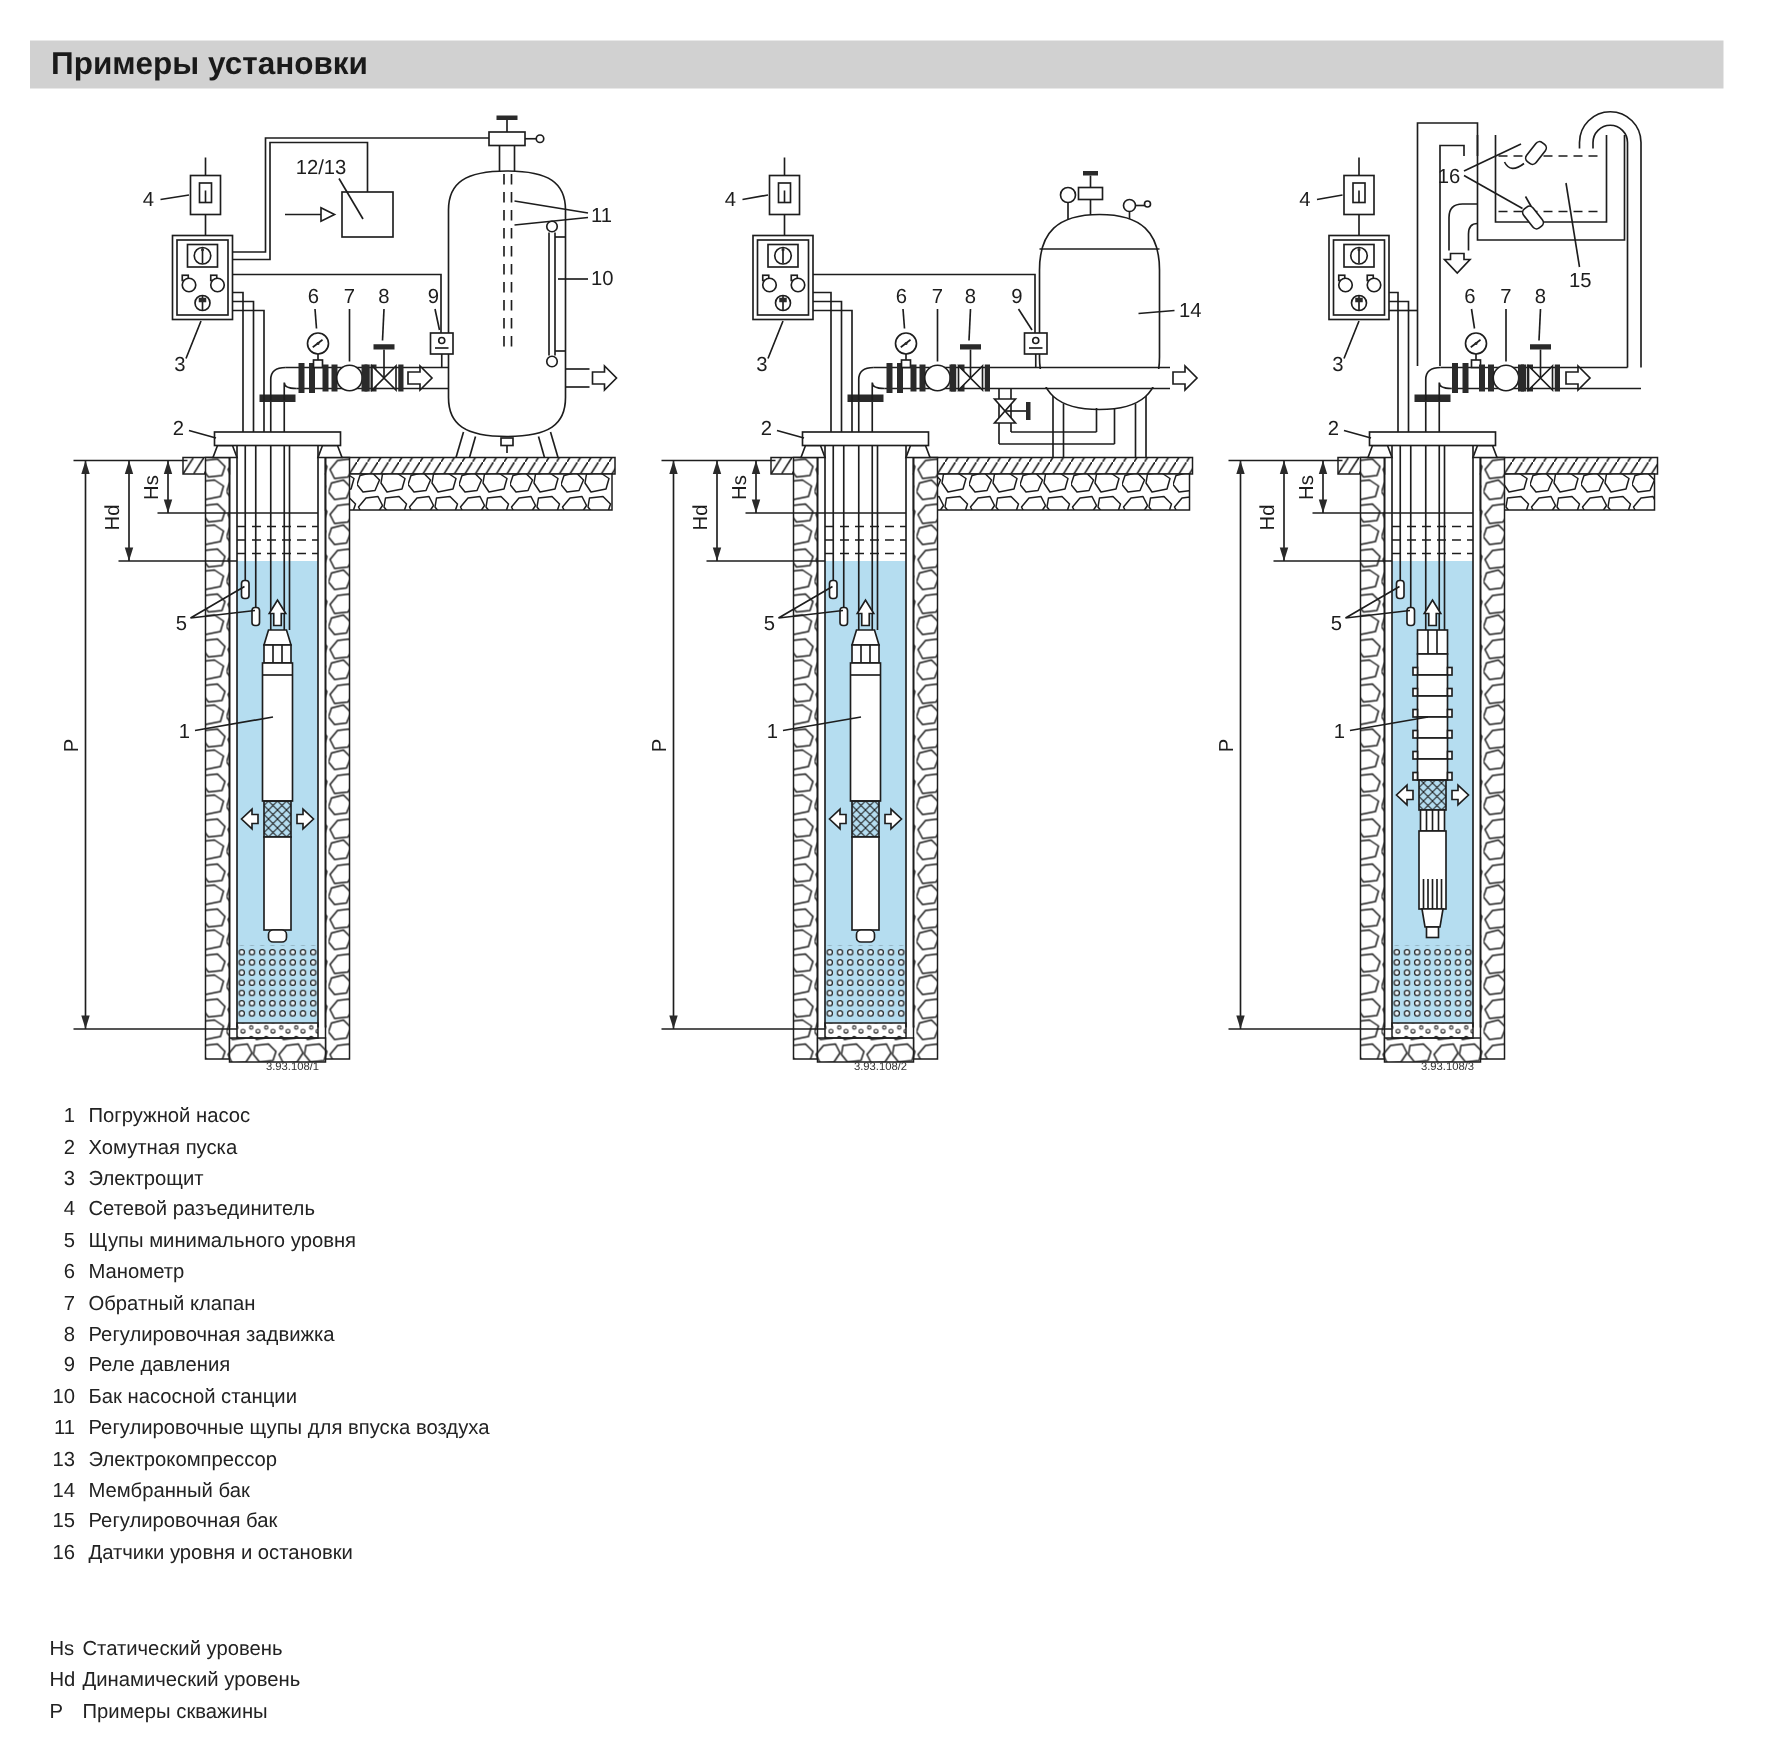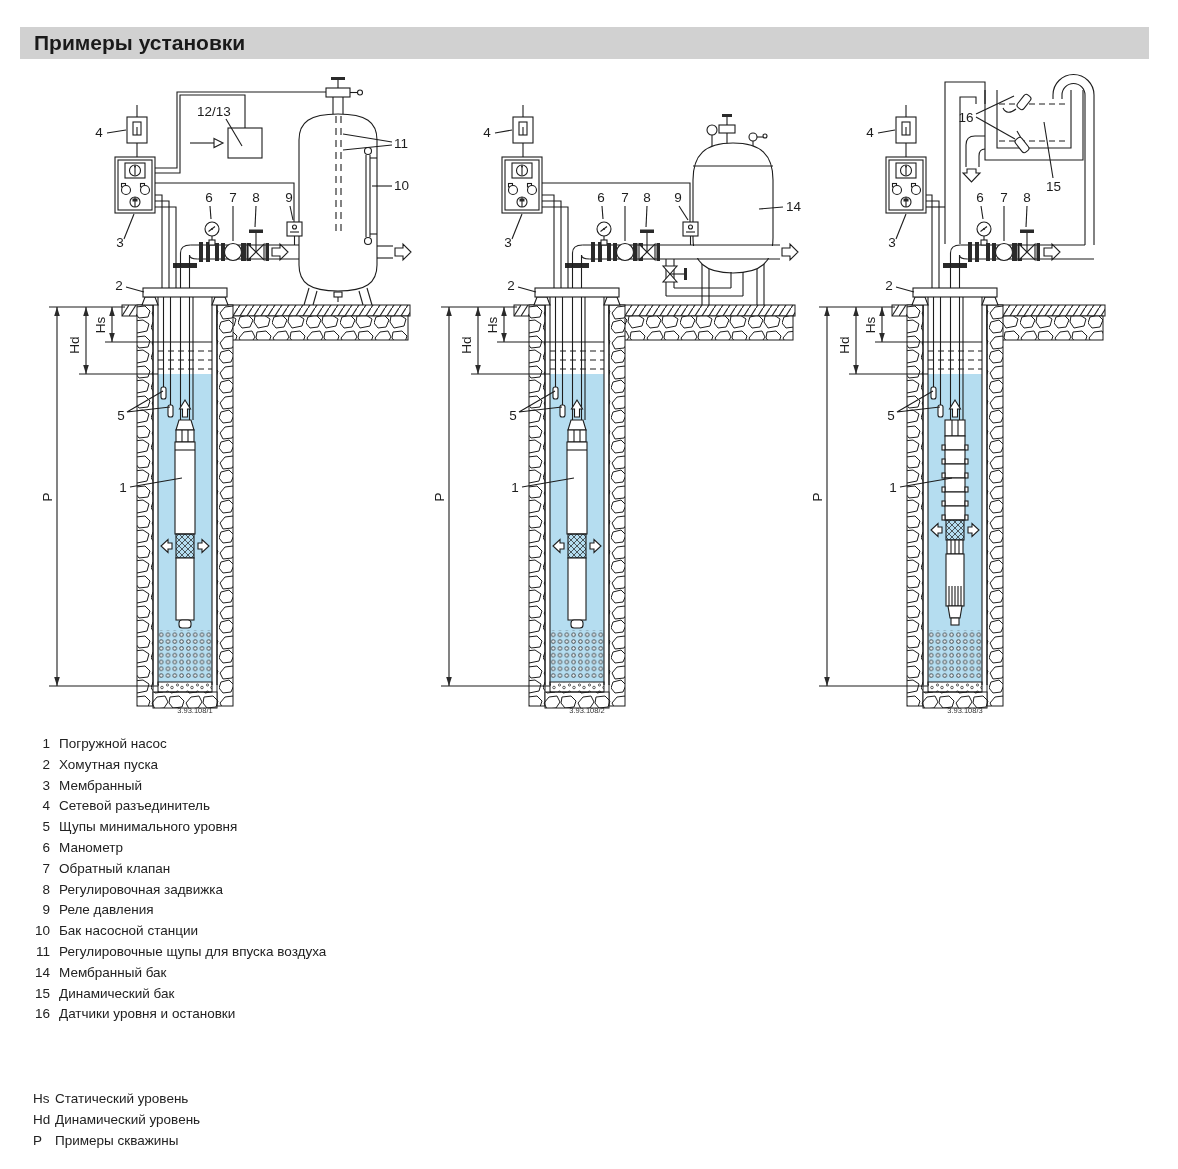--- a/index.html
+++ b/index.html
@@ -515,21 +515,21 @@
     <div class="row">
         <span class="num">1</span>
         <span>Погружной насос</span>
       </div>
     <div class="row">
         <span class="num">2</span>
         <span>Хомутная пуска</span>
       </div>
     <div class="row">
         <span class="num">3</span>
-        <span>Мембранный</span>
+        <span>Электрощит</span>
       </div>
     <div class="row">
         <span class="num">4</span>
         <span>Сетевой разъединитель</span>
       </div>
     <div class="row">
         <span class="num">5</span>
         <span>Щупы минимального уровня</span>
       </div>
     <div class="row">
@@ -550,26 +550,30 @@
       </div>
     <div class="row">
         <span class="num">10</span>
         <span>Бак насосной станции</span>
       </div>
     <div class="row">
         <span class="num">11</span>
         <span>Регулировочные щупы для впуска воздуха</span>
       </div>
     <div class="row">
+        <span class="num">13</span>
+        <span>Электрокомпрессор</span>
+      </div>
+    <div class="row">
         <span class="num">14</span>
         <span>Мембранный бак</span>
       </div>
     <div class="row">
         <span class="num">15</span>
-        <span>Динамический бак</span>
+        <span>Регулировочная бак</span>
       </div>
     <div class="row">
         <span class="num">16</span>
         <span>Датчики уровня и остановки</span>
       </div>
   </div>
 
   <div class="leveldefs">
     <div class="row">
         <span class="sym">Hs</span>

